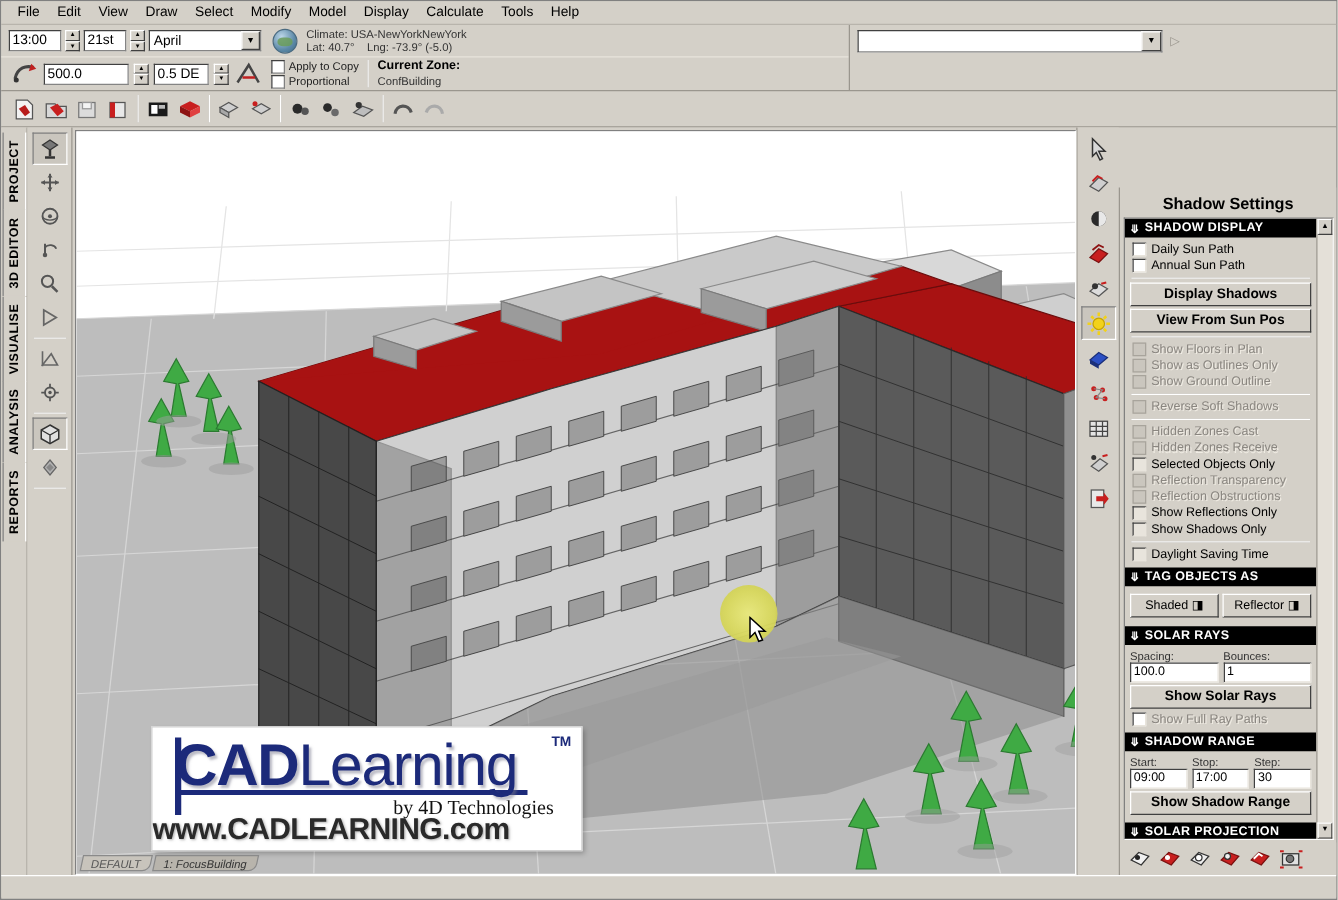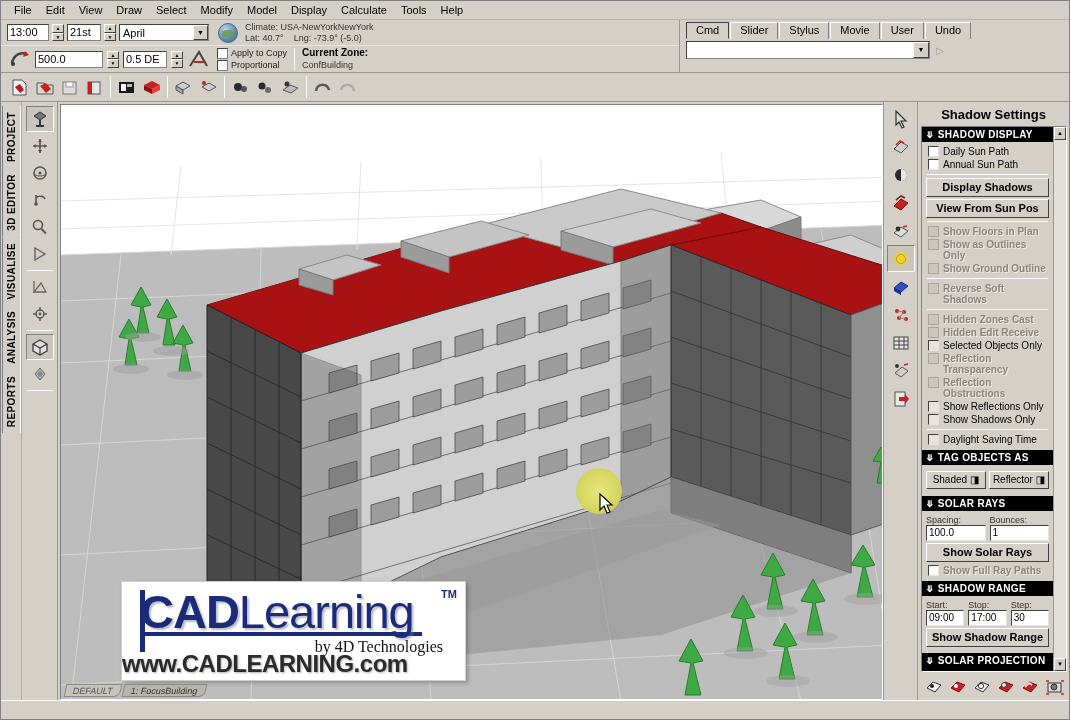--- a/index.html
+++ b/index.html
@@ -342,25 +342,26 @@
     border: 1px solid #d4d0c8;
   }
   .rtool.sel {
     background: #cac6be;
     border: 1px solid #808080;
     border-right-color: #fff; border-bottom-color: #fff;
   }
 
   
   .settings {
-    width: 152px;
+    width: 174px;
     background: #d4d0c8;
     border-left: 1px solid #9a968e;
     display: flex; flex-direction: column;
     position: relative;
+    margin-top: 48px;
   }
   .settings-title {
     text-align: center; font-size: 13px; font-weight: bold;
     padding: 5px 0 4px;
     color: #000;
   }
   .settings-body {
     flex: 1; position: relative;
     margin: 0 2px 2px 3px;
     border: 1px solid #808080;
@@ -376,21 +377,21 @@
     padding: 2px 3px 2px 4px;
     display: flex; align-items: center; gap: 4px;
   }
   .sec-header .chev { font-size: 9px; }
   .sec-body { padding: 3px 4px 4px 4px; }
   .cbrow {
     display: flex; align-items: flex-start; gap: 4px;
     padding: 1px 0 1px 2px;
     font-size: 10px; color: #000;
   }
-  .cbrow.dis { color: #8a8680; text-shadow: 1px 1px 0 #f0ece4; font-weight: bold; }
+  .cbrow.dis { color: #8a8680; text-shadow: 1px 1px 0 #f0ece4; }
   .cb {
     width: 11px; height: 11px; flex: none;
     background: #fff;
     border: 1px solid #404040;
     border-right-color: #e8e4dc; border-bottom-color: #e8e4dc;
   }
   .cb.dis { background: #cac6be; border-color: #a8a49c; }
   .cb.lit { background: #e8e4dc; }
   .btn {
     display: block; width: 100%;
@@ -529,28 +530,20 @@
         </div>
         <div class="toolsep"></div>
         <div class="curzone">
           <b>Current Zone:</b>
           <div style="font-size:9px;color:#333">ConfBuilding</div>
         </div>
       </div>
     </div>
 
     <div class="cmdpanel">
-      <div class="cmdtabs">
-        <div class="cmdtab active">Cmd</div>
-        <div class="cmdtab">Slider</div>
-        <div class="cmdtab">Stylus</div>
-        <div class="cmdtab">Movie</div>
-        <div class="cmdtab">User</div>
-        <div class="cmdtab">Undo</div>
-      </div>
       <div class="cmdinputrow">
         <div class="cmdinput">
           <span></span>
           <span class="arrow">▼</span>
         </div>
         <div class="playbtn">▷</div>
       </div>
     </div>
   </div>
 
@@ -1018,21 +1011,21 @@
             <span class="cb dis"></span>
             <span>Reverse Soft Shadows</span>
           </div>
           <div class="hr"></div>
           <div class="cbrow dis">
             <span class="cb dis"></span>
             <span>Hidden Zones Cast</span>
           </div>
           <div class="cbrow dis">
             <span class="cb dis"></span>
-            <span>Hidden Edit Receive</span>
+            <span>Hidden Zones Receive</span>
           </div>
           <div class="cbrow">
             <span class="cb lit"></span>
             <span>Selected Objects Only</span>
           </div>
           <div class="cbrow dis">
             <span class="cb dis"></span>
             <span>Reflection Transparency</span>
           </div>
           <div class="cbrow dis">

